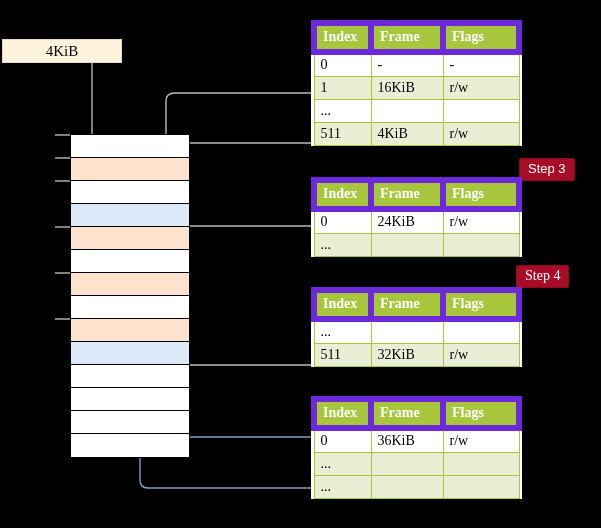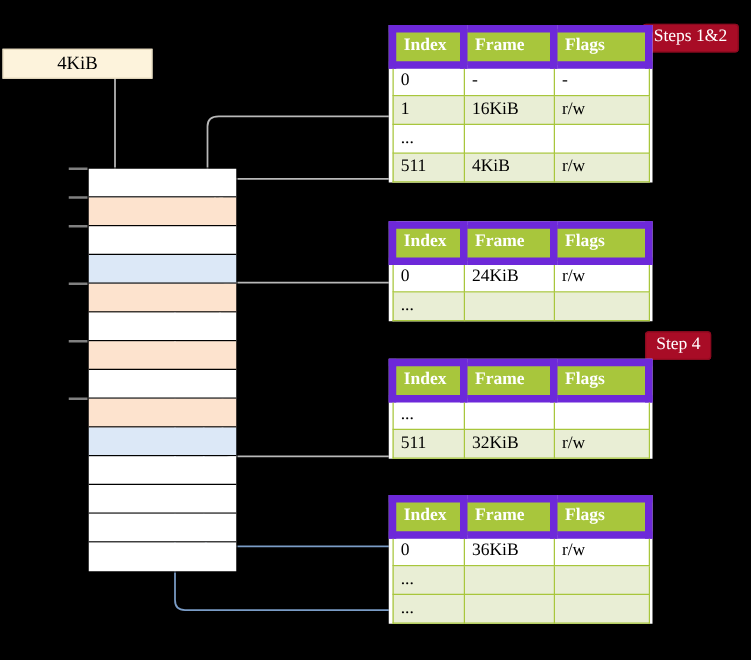--- a/index.html
+++ b/index.html
@@ -146,22 +146,22 @@
 
     <path d="M311,437 L172,437 Q163,437 163,428 L163,336" fill="none" stroke="#7a9cc6" stroke-width="1.4" marker-end="url(#arrBlue)"></path>
 
     <path d="M311,488 L148,488 Q140,488 140,480 L140,244" fill="none" stroke="#7a9cc6" stroke-width="1.4" marker-end="url(#arrBlue)"></path>
   </svg>
 
   <div class="pagebox" style="left:2px; top:39px; width:118px; height:22px;">
     <span>4KiB</span>
   </div>
 
-  <div class="badge" style="left:514px; top:19px;">
-    <span>Steps 1&amp;2</span>
+  <div class="badge sans" style="left:519px; top:158px;">
+    <span>Step 3</span>
   </div>
   <div class="badge" style="left:516px; top:265px;">
     <span>Step 4</span>
   </div>
 
   <div class="memcol" id="memcol">
       <div class="memrow"></div>
       <div class="memrow peach"></div>
       <div class="memrow"></div>
       <div class="memrow blue"></div>

